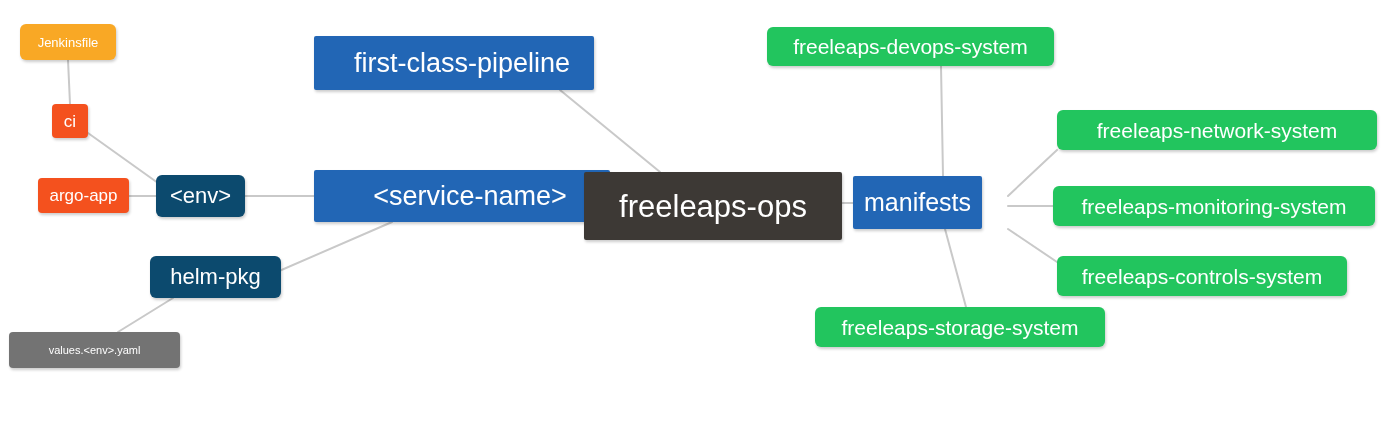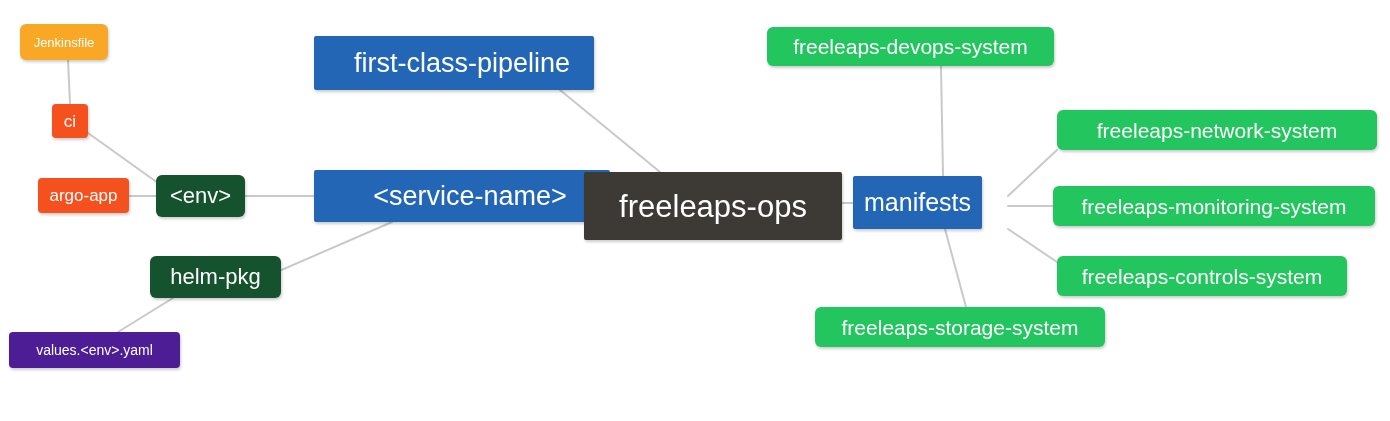--- a/index.html
+++ b/index.html
@@ -53,33 +53,33 @@
     background: #2266b5;
     border-radius: 2px;
     font-size: 25px;
   }
   .n-green {
     background: #22c55e;
     border-radius: 6px;
     font-size: 21px;
   }
   .n-green-md {
-    background: #14532d;
+    background: #0c4a6e;
     border-radius: 6px;
     font-size: 22px;
   }
   .n-red {
     background: #f4511e;
     border-radius: 4px;
     font-size: 17px;
   }
   .n-red-sm {
-    background: #4c1d95;
+    background: #737373;
     border-radius: 4px;
-    font-size: 14px;
+    font-size: 11px;
   }
   .n-orange {
     background: #f9a825;
     border-radius: 6px;
     font-size: 13px;
   }
 </style>
 </head>
 <body>
 
@@ -94,21 +94,21 @@
       <line x1="392" y1="222" x2="263" y2="278" stroke="#c9c9c9" stroke-width="2" stroke-linecap="round"></line>
       <line x1="173" y1="298" x2="118" y2="332" stroke="#c9c9c9" stroke-width="2" stroke-linecap="round"></line>
       <line x1="842" y1="203" x2="853" y2="203" stroke="#c9c9c9" stroke-width="2" stroke-linecap="round"></line>
       <line x1="943" y1="176" x2="941" y2="66" stroke="#c9c9c9" stroke-width="2" stroke-linecap="round"></line>
       <line x1="1008" y1="196" x2="1057" y2="150" stroke="#c9c9c9" stroke-width="2" stroke-linecap="round"></line>
       <line x1="1008" y1="206" x2="1053" y2="206" stroke="#c9c9c9" stroke-width="2" stroke-linecap="round"></line>
       <line x1="1008" y1="229" x2="1057" y2="262" stroke="#c9c9c9" stroke-width="2" stroke-linecap="round"></line>
       <line x1="945" y1="229" x2="966" y2="307" stroke="#c9c9c9" stroke-width="2" stroke-linecap="round"></line>
     </svg>
   <div id="node-layer">
-      <div class="node n-orange" style="left: 20px; top: 24px; width: 88px; height: 36px;">Jenkinsfile</div>
+      <div class="node n-orange" style="left: 20px; top: 24px; width: 96px; height: 36px;">Jenkinsfile</div>
       <div class="node n-red" style="left: 52px; top: 104px; width: 36px; height: 34px;">ci</div>
       <div class="node n-red" style="left: 38px; top: 178px; width: 91px; height: 35px;">argo-app</div>
       <div class="node n-green-md" style="left: 156px; top: 175px; width: 89px; height: 42px;">&lt;env&gt;</div>
       <div class="node n-blue" style="left: 314px; top: 170px; width: 296px; height: 52px;">&lt;service-name&gt;</div>
       <div class="node n-blue" style="left: 314px; top: 36px; width: 280px; height: 54px;">first-class-pipeline</div>
       <div class="node n-green-md" style="left: 150px; top: 256px; width: 131px; height: 42px;">helm-pkg</div>
       <div class="node n-red-sm" style="left: 9px; top: 332px; width: 171px; height: 36px;">values.&lt;env&gt;.yaml</div>
       <div class="node n-root" style="left: 584px; top: 172px; width: 258px; height: 68px;">freeleaps-ops</div>
       <div class="node n-blue-sm" style="left: 853px; top: 176px; width: 129px; height: 53px;">manifests</div>
       <div class="node n-green" style="left: 767px; top: 27px; width: 287px; height: 39px;">freeleaps-devops-system</div>

